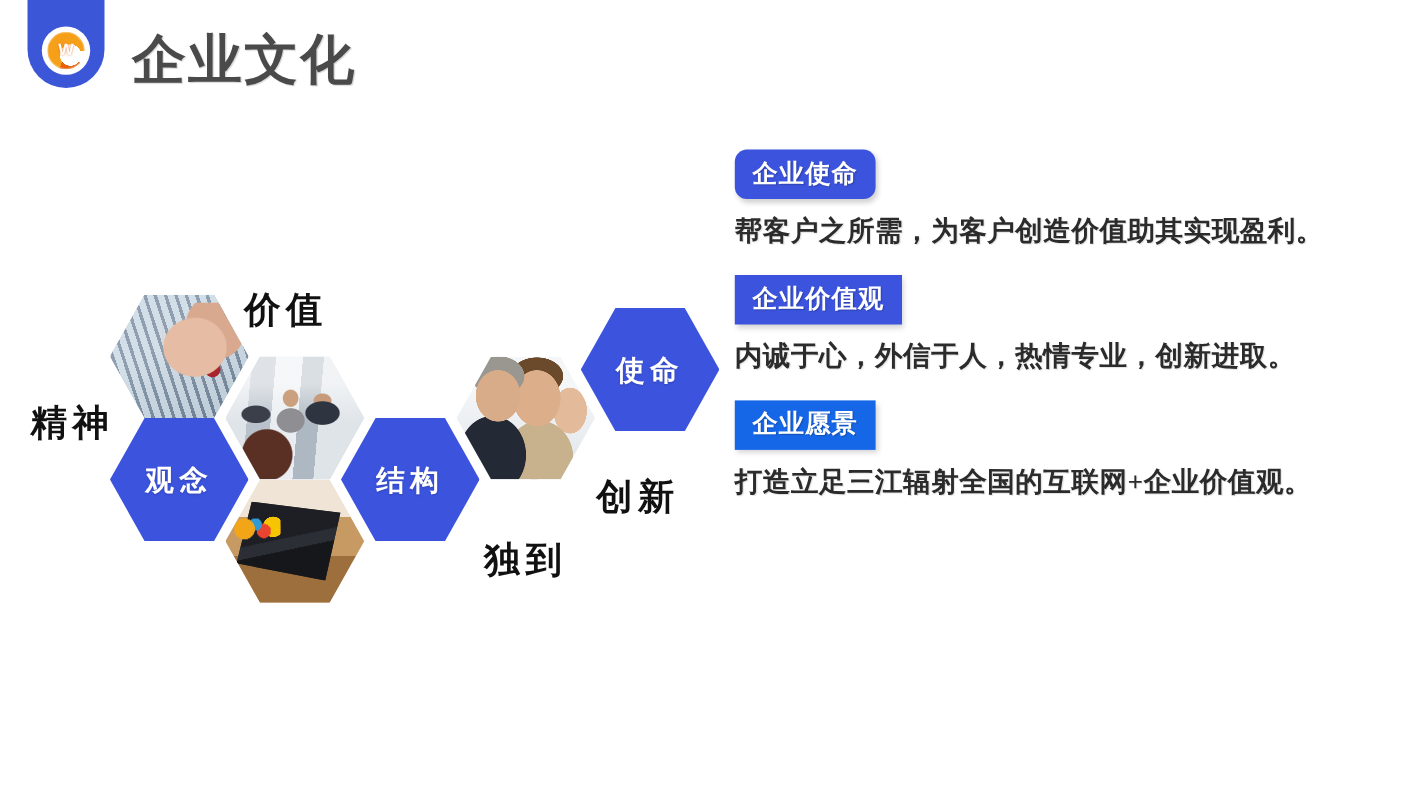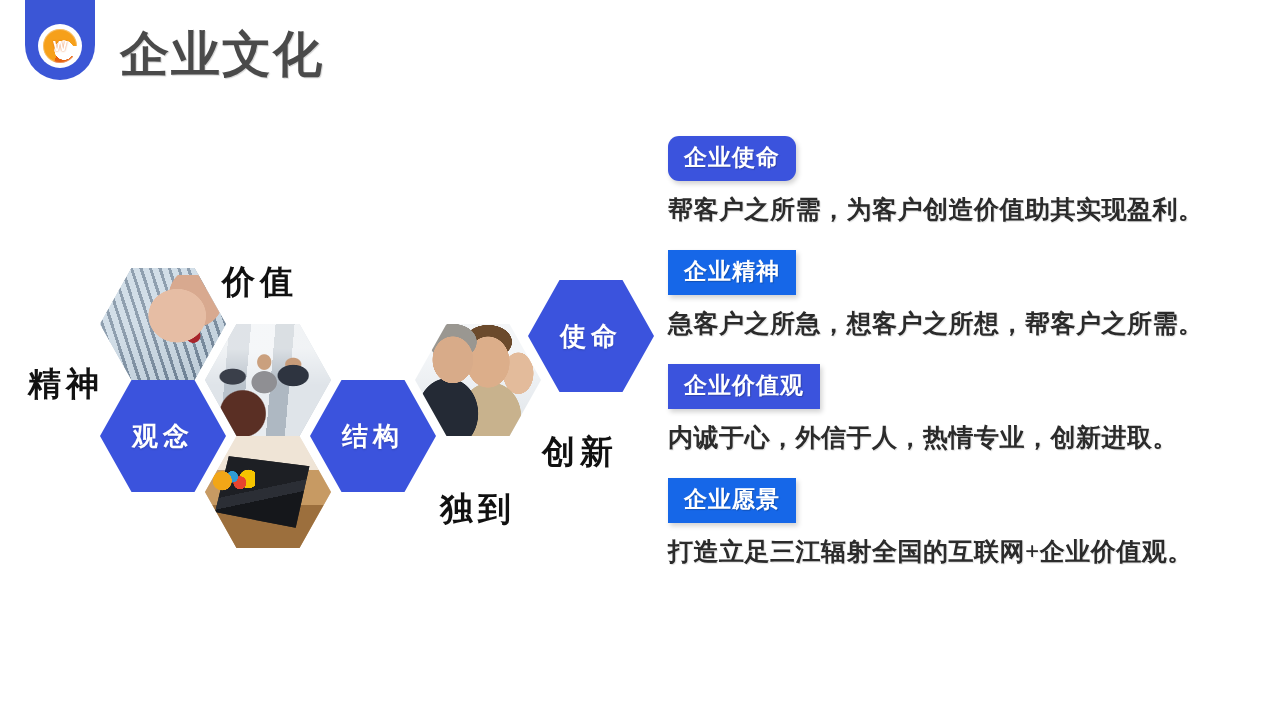--- a/index.html
+++ b/index.html
@@ -180,24 +180,20 @@
     <div class="hex-outside" style="left:482px;top:180px;">创新</div>
   </div>
 
   <div class="content-col">
 
     <div class="block">
       <div class="badge" style="background:#3b53dd;border-radius:11px;">企业使命</div>
       <div class="body-line">帮客户之所需，为客户创造价值助其实现盈利。</div>
     </div>
 
-    <div class="block">
-      <div class="badge" style="background:#1667e8;">企业精神</div>
-      <div class="body-line">急客户之所急，想客户之所想，帮客户之所需。</div>
-    </div>
 
     <div class="block">
       <div class="badge" style="background:#3b53dd;">企业价值观</div>
       <div class="body-line">内诚于心，外信于人，热情专业，创新进取。</div>
     </div>
 
     <div class="block">
       <div class="badge" style="background:#1667e8;">企业愿景</div>
       <div class="body-line">打造立足三江辐射全国的互联网+企业价值观。</div>
     </div>

